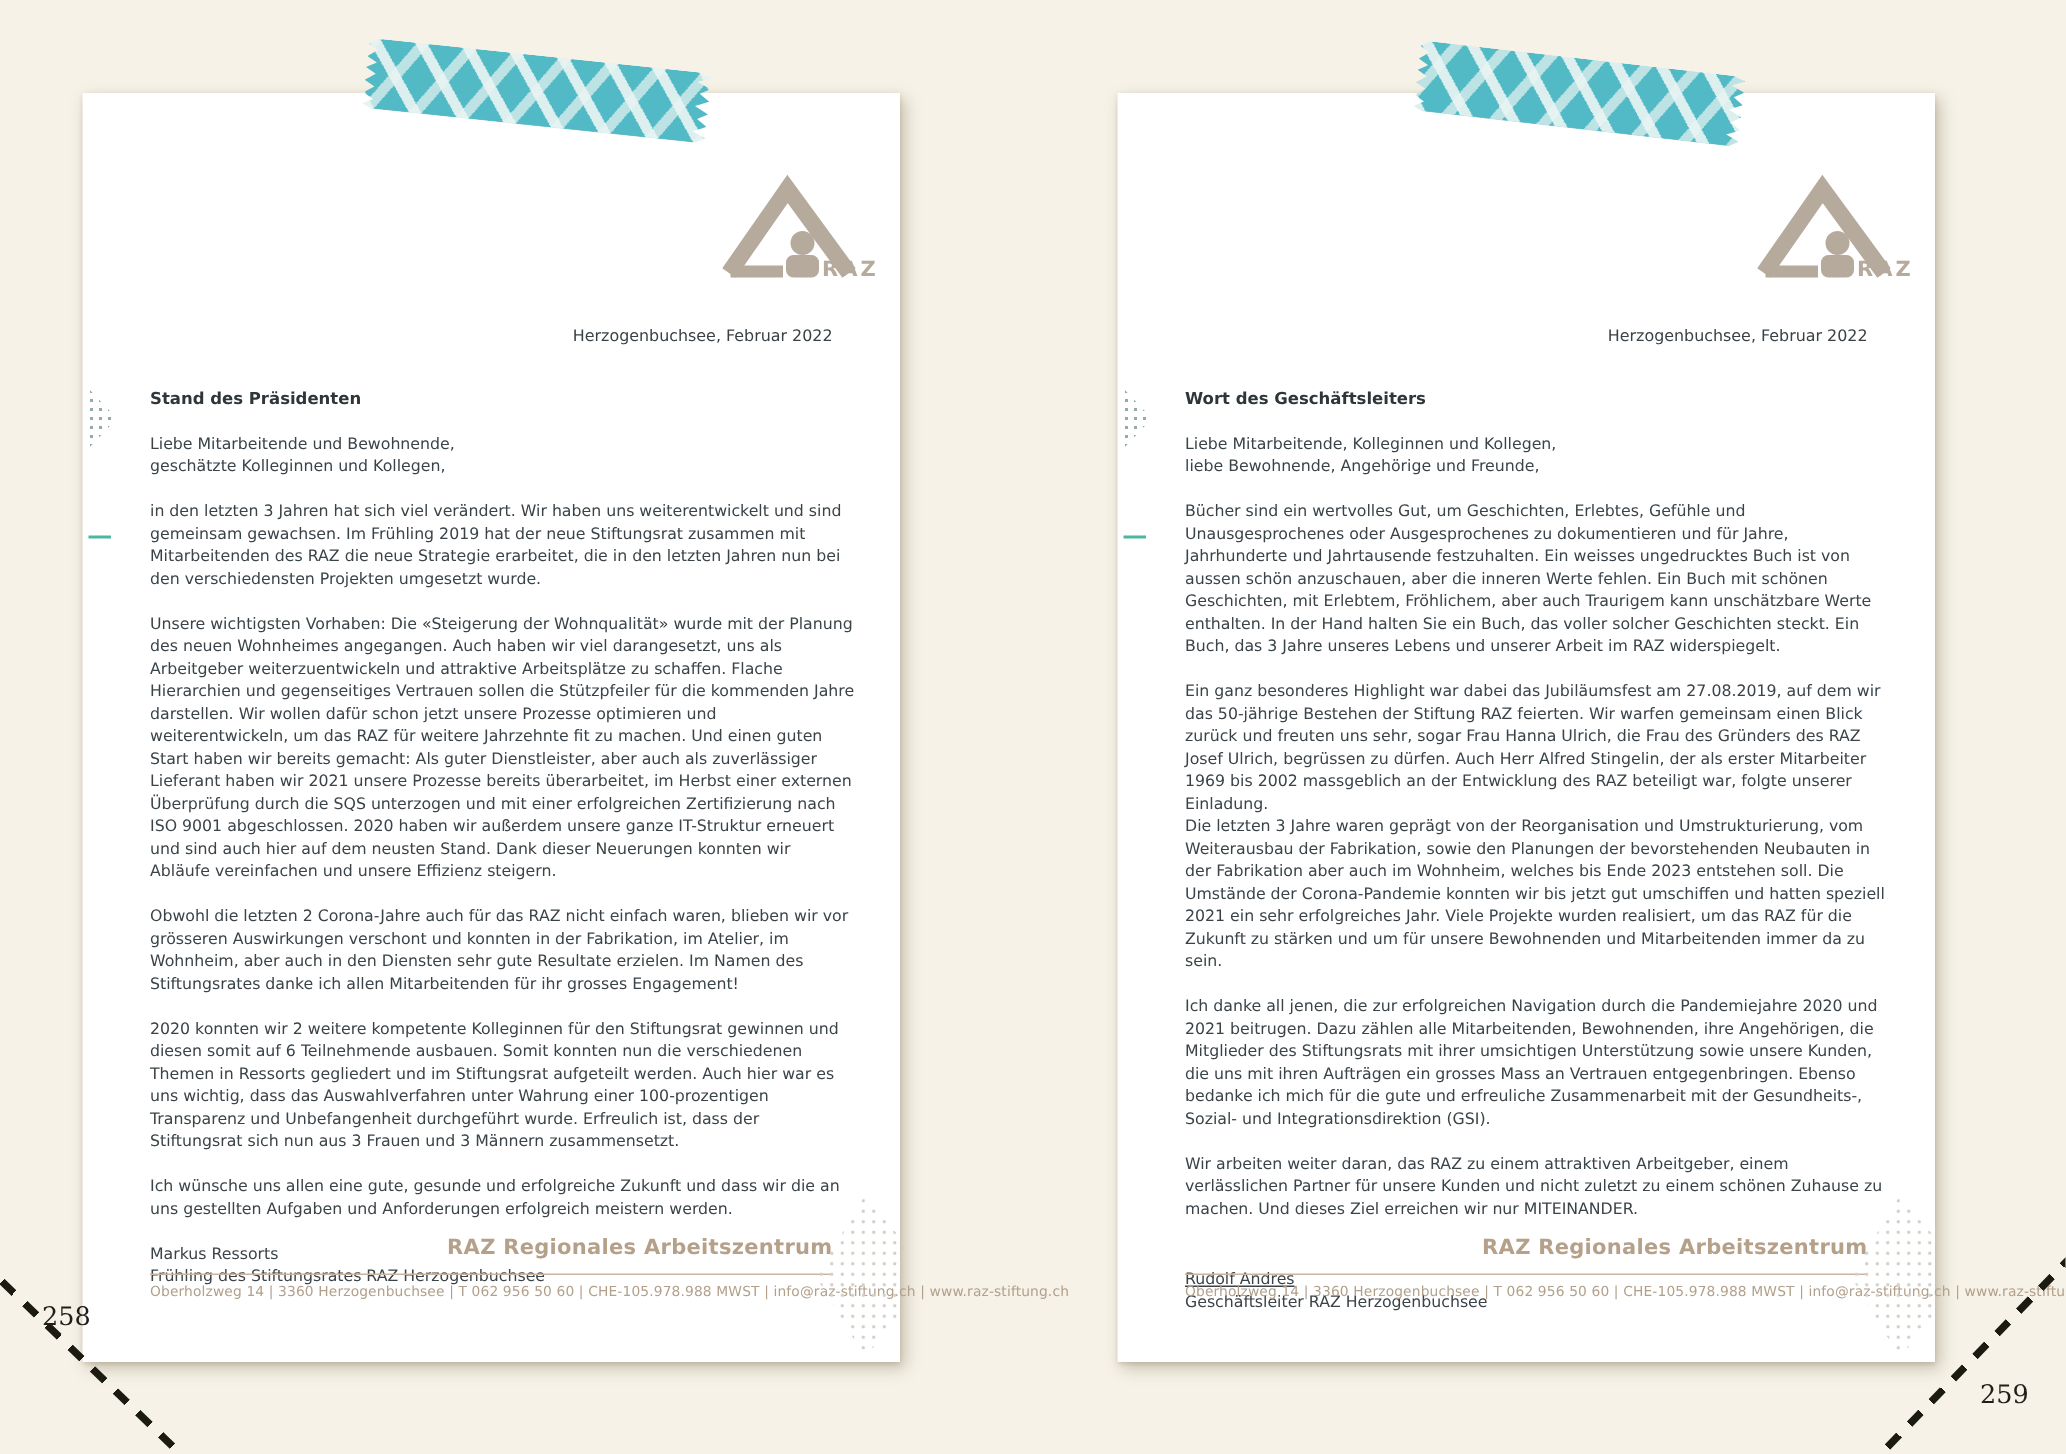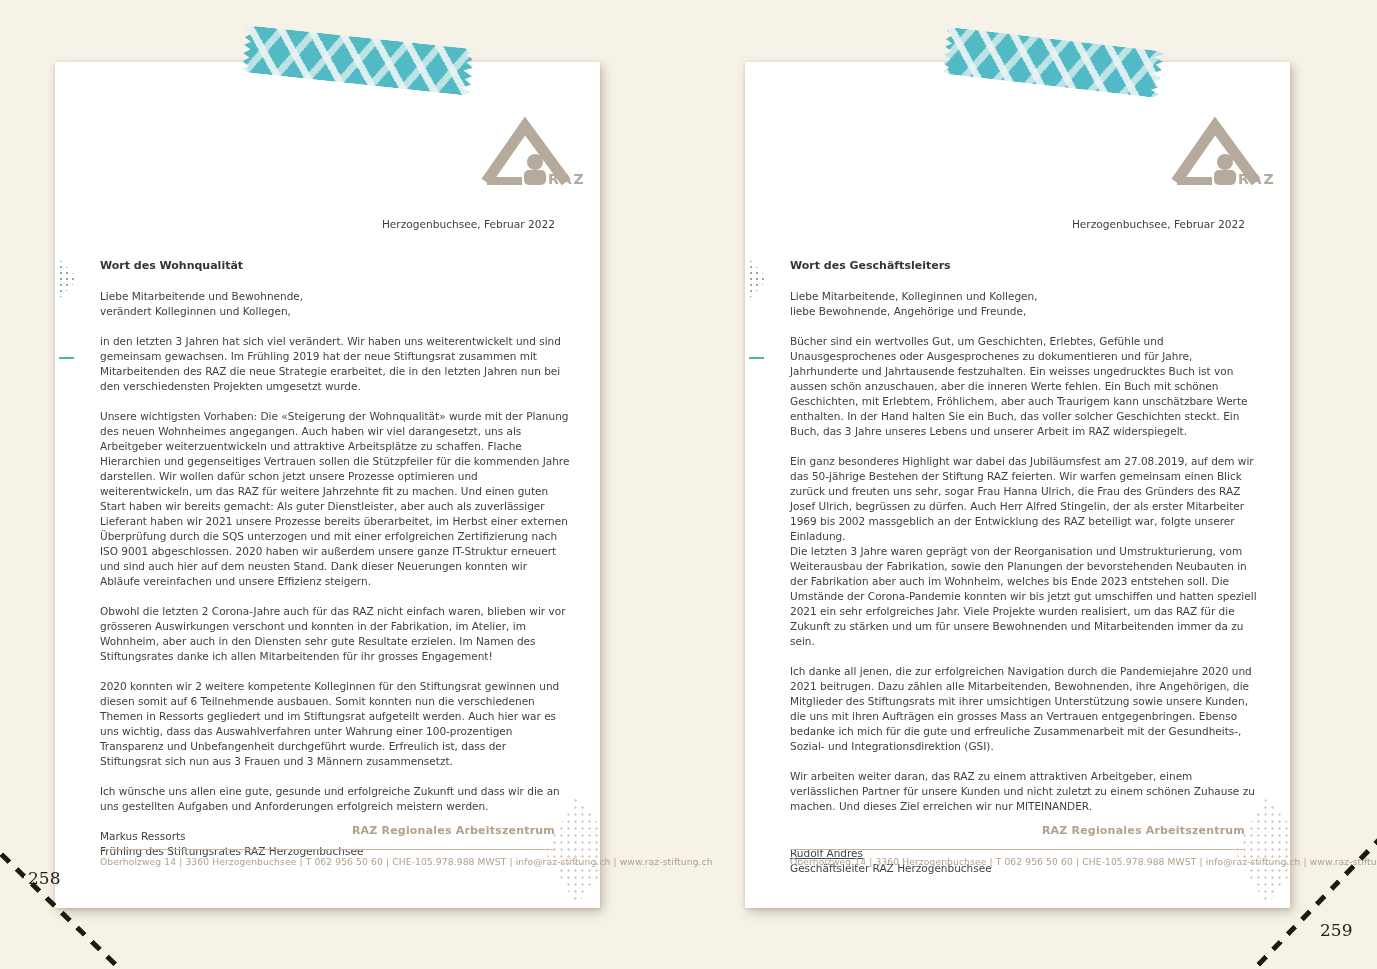--- a/index.html
+++ b/index.html
@@ -57,21 +57,21 @@
   .salu{margin:0;}
   .para{margin:15px 0 0 0;}
   .para.no-gap{margin-top:0;}
   .sig-name{margin-top:15px;}
   #page-right .sig-name{margin-top:32px;text-decoration:underline;}
   .sig-title{margin-top:0;}
 
   
   .brand-line{
     position:absolute;right:45px;top:762px;
-    font-size:11px;font-weight:bold;color:#b5a089;letter-spacing:.2px;
+    font-size:14px;font-weight:bold;color:#b5a089;letter-spacing:.2px;
   }
   .footer-rule{
     position:absolute;left:45px;right:45px;top:787px;
     border-top:1px solid #c7b5a1;height:0;
   }
   .footer-text{
     position:absolute;left:45px;top:794px;
     font-size:9.2px;color:#b2a08b;letter-spacing:.1px;white-space:nowrap;
   }
 
@@ -119,23 +119,23 @@
     <path class="mark" d="M8 68 L47 12 L88 68" stroke-linejoin="miter"></path>
     <rect class="solid" x="9" y="63" width="35" height="8"></rect>
     <circle class="solid" cx="57" cy="48" r="8"></circle>
     <rect class="solid" x="46" y="56" width="22" height="15" rx="5"></rect>
     <text x="70" y="70">RAZ</text>
   </svg>
 
   <div class="date">Herzogenbuchsee, Februar 2022</div>
 
   <div class="content">
-    <h2 class="heading">Wort des Wohnqualität</h2>
+    <h2 class="heading">Stand des Präsidenten</h2>
     <p class="salu">Liebe Mitarbeitende und Bewohnende,</p>
-    <p class="salu">verändert Kolleginnen und Kollegen,</p>
+    <p class="salu">geschätzte Kolleginnen und Kollegen,</p>
     <div>
         <p class="para">in den letzten 3 Jahren hat sich viel verändert. Wir haben uns weiterentwickelt und sind gemeinsam gewachsen. Im Frühling 2019 hat der neue Stiftungsrat zusammen mit Mitarbeitenden des RAZ die neue Strategie erarbeitet, die in den letzten Jahren nun bei den verschiedensten Projekten umgesetzt wurde.</p>
         <p class="para">Unsere wichtigsten Vorhaben: Die «Steigerung der Wohnqualität» wurde mit der Planung des neuen Wohnheimes angegangen. Auch haben wir viel darangesetzt, uns als Arbeitgeber weiterzuentwickeln und attraktive Arbeitsplätze zu schaffen. Flache Hierarchien und gegenseitiges Vertrauen sollen die Stützpfeiler für die kommenden Jahre darstellen. Wir wollen dafür schon jetzt unsere Prozesse optimieren und weiterentwickeln, um das RAZ für weitere Jahrzehnte fit zu machen. Und einen guten Start haben wir bereits gemacht: Als guter Dienstleister, aber auch als zuverlässiger Lieferant haben wir 2021 unsere Prozesse bereits überarbeitet, im Herbst einer externen Überprüfung durch die SQS unterzogen und mit einer erfolgreichen Zertifizierung nach ISO 9001 abgeschlossen. 2020 haben wir außerdem unsere ganze IT-Struktur erneuert und sind auch hier auf dem neusten Stand. Dank dieser Neuerungen konnten wir Abläufe vereinfachen und unsere Effizienz steigern.</p>
         <p class="para">Obwohl die letzten 2 Corona-Jahre auch für das RAZ nicht einfach waren, blieben wir vor grösseren Auswirkungen verschont und konnten in der Fabrikation, im Atelier, im Wohnheim, aber auch in den Diensten sehr gute Resultate erzielen. Im Namen des Stiftungsrates danke ich allen Mitarbeitenden für ihr grosses Engagement!</p>
         <p class="para">2020 konnten wir 2 weitere kompetente Kolleginnen für den Stiftungsrat gewinnen und diesen somit auf 6 Teilnehmende ausbauen. Somit konnten nun die verschiedenen Themen in Ressorts gegliedert und im Stiftungsrat aufgeteilt werden. Auch hier war es uns wichtig, dass das Auswahlverfahren unter Wahrung einer 100-prozentigen Transparenz und Unbefangenheit durchgeführt wurde. Erfreulich ist, dass der Stiftungsrat sich nun aus 3 Frauen und 3 Männern zusammensetzt.</p>
         <p class="para">Ich wünsche uns allen eine gute, gesunde und erfolgreiche Zukunft und dass wir die an uns gestellten Aufgaben und Anforderungen erfolgreich meistern werden.</p>
       </div>
     <div class="sig-name">Markus Ressorts</div>
     <div class="sig-title">Frühling des Stiftungsrates RAZ Herzogenbuchsee</div>
   </div>

